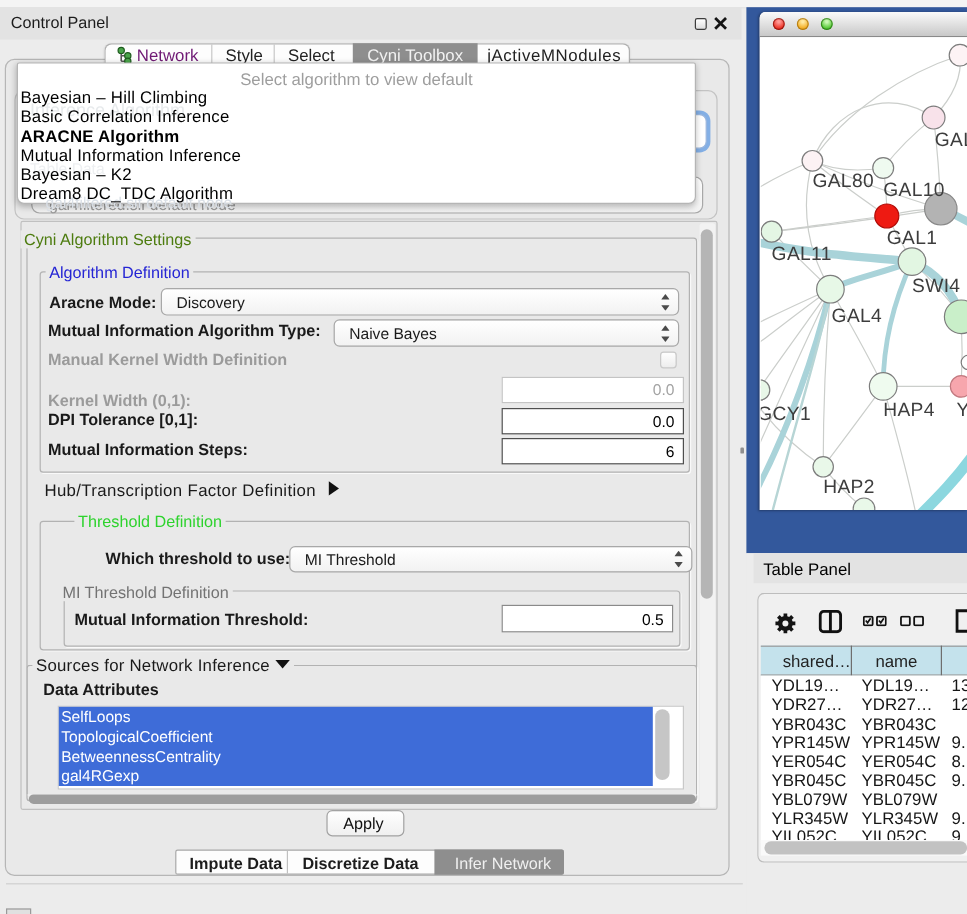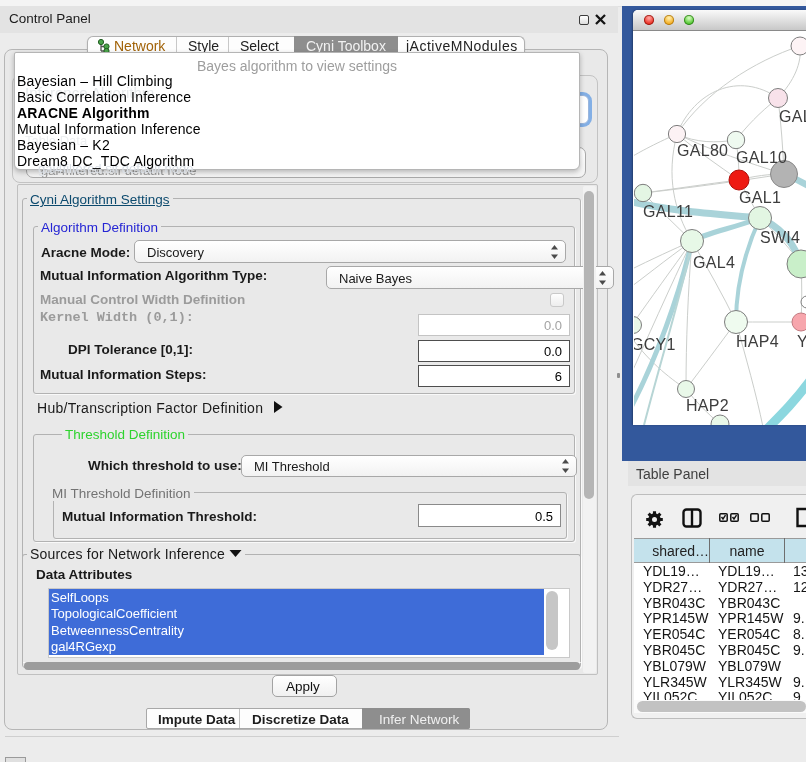--- a/index.html
+++ b/index.html
@@ -33,65 +33,65 @@
 <div class="abs" style="left:4px;top:49px;width:604px;height:681px;border:1px solid #b6b6b6;border-radius:8px;background:#e9e9e9;box-sizing:border-box;"></div>
 
 <div class="abs" style="left:87px;top:36px;width:438px;height:21px;background:#fdfdfd;border:1px solid #b0b0b0;border-bottom:none;border-radius:6px 6px 0 0;box-sizing:border-box;box-shadow:0 1px 2px rgba(0,0,0,0.12);"></div>
 <div class="abs" style="left:294px;top:36px;width:104px;height:21px;background:#8e8e8e;"></div>
 <svg class="abs" style="left:96px;top:38px;" width="16" height="17" viewBox="0 0 16 17">
  <path d="M5 4.5 V13 M5 8.5 H10 M5 13 H10" stroke="#555" stroke-width="1.3" fill="none"></path>
  <circle cx="5" cy="4" r="2.6" fill="#4aa44a" stroke="#1e5c1e"></circle>
  <circle cx="10.5" cy="8.5" r="2.6" fill="#4aa44a" stroke="#1e5c1e"></circle>
  <circle cx="10.5" cy="13" r="2.6" fill="#4aa44a" stroke="#1e5c1e"></circle>
 </svg>
-<div class="abs" style="left:114px;top:38px;font-size:14px;color:#a16207;">Network</div>
+<div class="abs" style="left:114px;top:38px;font-size:14px;color:#701a75;">Network</div>
 <div class="abs" style="left:176px;top:37px;width:1px;height:19px;background:#c8c8c8;"></div>
 <div class="abs" style="left:188px;top:38px;font-size:14px;color:#222;">Style</div>
 <div class="abs" style="left:228px;top:37px;width:1px;height:19px;background:#c8c8c8;"></div>
 <div class="abs" style="left:240px;top:38px;font-size:14px;color:#222;">Select</div>
 <div class="abs" style="left:306px;top:38px;font-size:14px;color:#f2f2f2;">Cyni Toolbox</div>
 <div class="abs" style="left:406px;top:38px;font-size:14px;letter-spacing:.5px;color:#222;">jActiveMNodules</div>
 
 <div class="abs" style="left:12px;top:75px;width:586px;height:108px;border:1px solid #c3c3c3;border-radius:8px;box-sizing:border-box;"></div>
 <div class="abs" style="left:20px;top:95px;width:569px;height:29px;background:#fff;border:1px solid #9ab6dd;border-radius:6px;box-sizing:border-box;box-shadow:0 0 0 3px rgba(96,155,227,0.75);"></div>
 <div class="combo" style="left:26px;top:147px;width:560px;height:31px;border-radius:7px;">
   <span style="position:absolute;left:14px;top:15px;font-size:13px;color:#9a9a9a;">gal4filtered.sif default node</span>
 </div>
 
 <div class="abs" style="left:17px;top:184px;width:581px;height:491px;border:1px solid #c0c0c0;border-radius:2px;background:#e9e9e9;box-sizing:border-box;"></div>
 
 <div class="grp" style="left:22px;top:198px;width:557px;height:468px;"></div>
-<div class="gtitle" style="left:27px;top:192px;color:#0c4a6e;text-decoration:underline;">Cyni Algorithm Settings</div>
+<div class="gtitle" style="left:17px;top:192px;color:#4d7c0f;">Cyni Algorithm Settings</div>
 
 <div class="grp" style="left:33px;top:226px;width:540px;height:166px;"></div>
 <div class="gtitle" style="left:38px;top:220px;color:#2525d4;">Algorithm Definition</div>
 
 <div class="abs lbl bold" style="left:41px;top:245px;">Aracne Mode:</div>
 <div class="combo" style="left:134px;top:240px;width:432px;height:23px;">
   <span class="ct">Discovery</span>
   <svg class="spin" viewBox="0 0 7 14">
       <path d="M3.5 0 L7 4.6 H0 Z" fill="#4a4a4a"></path>
       <path d="M3.5 14 L7 9.4 H0 Z" fill="#4a4a4a"></path>
     </svg>
 </div>
 <div class="abs lbl bold" style="left:40px;top:268px;">Mutual Information Algorithm Type:</div>
-<div class="combo" style="left:278px;top:266px;width:288px;height:23px;margin-left:48px;">
+<div class="combo" style="left:278px;top:266px;width:288px;height:23px;">
   <span class="ct">Naive Bayes</span>
   <svg class="spin" viewBox="0 0 7 14">
       <path d="M3.5 0 L7 4.6 H0 Z" fill="#4a4a4a"></path>
       <path d="M3.5 14 L7 9.4 H0 Z" fill="#4a4a4a"></path>
     </svg>
 </div>
-<div class="abs lbl bold gray" style="left:40px;top:292px;">Manual Control Width Definition</div>
+<div class="abs lbl bold gray" style="left:40px;top:292px;">Manual Kernel Width Definition</div>
 <div class="abs" style="left:550px;top:293px;width:14px;height:14px;border:1px solid #c9c9c9;border-radius:3px;background:linear-gradient(#fefefe,#ededed);box-sizing:border-box;"></div>
-<div class="abs lbl bold gray" style="left:40px;top:310px;font-family:Liberation Mono, monospace;">Kernel Width (0,1):</div>
+<div class="abs lbl bold gray" style="left:40px;top:326px;">Kernel Width (0,1):</div>
 <div class="inp" style="left:418px;top:314px;width:152px;height:22px;border:1px solid #c4c4c4;">
     <span style="color:#a3a3a3;">0.0</span>
   </div>
-<div class="abs lbl bold" style="left:40px;top:342px;margin-left:28px;">DPI Tolerance [0,1]:</div>
+<div class="abs lbl bold" style="left:40px;top:342px;">DPI Tolerance [0,1]:</div>
 <div class="inp" style="left:418px;top:340px;width:152px;height:22px;border:1px solid #4e4e4e;">
     <span style="color:#000;">0.0</span>
   </div>
 <div class="abs lbl bold" style="left:40px;top:367px;">Mutual Information Steps:</div>
 <div class="inp" style="left:418px;top:365px;width:152px;height:22px;border:1px solid #4e4e4e;">
     <span style="color:#000;">6</span>
   </div>
 
 <div class="abs lbl" style="left:37px;top:400px;font-size:14px;letter-spacing:.3px;">Hub/Transcription Factor Definition</div>
 <svg class="abs" style="left:272px;top:400px;" width="12" height="14" viewBox="0 0 12 14">
@@ -142,21 +142,21 @@
 <div class="abs lbl bold" style="left:252px;top:712px;color:#1d1d1d;">Discretize Data</div>
 <div class="abs lbl" style="left:379px;top:712px;color:#f0f0f0;text-align:center;">Infer Network</div>
 
 <div class="abs" style="left:5px;top:736px;width:614px;height:1px;background:#cfcfcf;"></div>
 <div class="abs" style="left:5px;top:757px;width:19px;height:5px;border:1px solid #9a9a9a;background:#e0e0e0;"></div>
 
 <div class="abs" style="left:14px;top:52px;width:566px;height:118px;background:#fff;border:1px solid #b5b5b5;border-radius:2px 2px 6px 6px;box-sizing:border-box;box-shadow:0 2px 5px rgba(0,0,0,0.25);"></div>
 <div class="abs" style="left:25px;top:84px;font-size:15px;color:#e7eaec;">Inference Algorithm</div>
 <div class="abs" style="left:25px;top:133px;font-size:13px;color:#edeff1;">Table Data</div>
 <div class="abs" style="left:38px;top:161px;font-size:13px;color:#d9dfe6;">gal4filtered.sif default node</div>
-<div class="abs" style="left:14px;top:58px;width:566px;text-align:center;font-size:14px;color:#9e9e9e;">Bayes algorithm to view settings</div>
+<div class="abs" style="left:14px;top:58px;width:566px;text-align:center;font-size:14px;color:#9e9e9e;">Select algorithm to view default</div>
 <div class="abs" style="left:17px;top:73px;font-size:14px;letter-spacing:.2px;color:#000;line-height:16px;">Bayesian – Hill Climbing<br>Basic Correlation Inference<br><b>ARACNE Algorithm</b><br>Mutual Information Inference<br>Bayesian – K2<br>Dream8 DC_TDC Algorithm</div>
 
 <div class="abs" style="left:622px;top:6px;width:184px;height:455px;background:#33589c;"></div>
 
 <div class="abs" style="left:633px;top:10px;width:173px;height:415px;background:#fff;border-radius:5px 0 0 0;box-shadow:-1px 0 2px rgba(0,0,0,0.3);"></div>
 <div class="abs" style="left:633px;top:10px;width:173px;height:21px;background:linear-gradient(#fafafa,#c8c8c8);border-bottom:1px solid #8a8a8a;border-radius:5px 0 0 0;box-sizing:border-box;"></div>
 <div class="abs" style="left:644px;top:15px;width:10px;height:10px;border-radius:50%;background:radial-gradient(circle at 50% 30%,#ff9a96 10%,#ee3b2f 60%,#c41408);box-shadow:inset 0 0 0 1px rgba(120,10,5,0.65);"></div>
 <div class="abs" style="left:664px;top:15px;width:10px;height:10px;border-radius:50%;background:radial-gradient(circle at 50% 30%,#ffe9a0 10%,#f5b32e 60%,#d88d0a);box-shadow:inset 0 0 0 1px rgba(150,100,5,0.65);"></div>
 <div class="abs" style="left:684px;top:15px;width:10px;height:10px;border-radius:50%;background:radial-gradient(circle at 50% 30%,#c9f7b2 10%,#5ecc3e 60%,#2f9a1a);box-shadow:inset 0 0 0 1px rgba(30,105,10,0.65);"></div>
 
@@ -230,21 +230,21 @@
   <text x="59" y="237">GAL4</text>
   <text x="-3" y="319">GCY1</text>
   <text x="102" y="316">HAP4</text>
   <text x="163" y="316">Y</text>
   <text x="52" y="380">HAP2</text>
  </g>
 </svg>
 
 <div class="abs" style="left:622px;top:461px;width:184px;height:301px;background:#ececec;"></div>
 <div class="abs" style="left:628px;top:461px;width:178px;height:25px;background:#e3e3e3;"></div>
-<div class="abs" style="left:636px;top:466px;font-size:14px;color:#404040;text-align:right;">Table Panel</div>
+<div class="abs" style="left:636px;top:466px;font-size:14px;color:#000000;text-align:right;">Table Panel</div>
 <div class="abs" style="left:631px;top:494px;width:175px;height:225px;background:#f0f0f0;border:1px solid #bdbdbd;border-radius:6px 0 0 6px;border-right:none;box-sizing:border-box;"></div>
 
 <svg class="abs" style="left:645px;top:510px;" width="19" height="19" viewBox="0 0 19 19">
  <g fill="#141414">
       <circle cx="9.5" cy="9.5" r="6.2"></circle>
  <g stroke="#141414" stroke-width="3.1">
   <path d="M9.5 1.2 V6 M9.5 13 V17.8 M1.2 9.5 H6 M13 9.5 H17.8 M3.6 3.6 L7 7 M12 12 L15.4 15.4 M15.4 3.6 L12 7 M7 12 L3.6 15.4"></path>
  </g>
       <circle cx="9.5" cy="9.5" r="2.5" fill="#f0f0f0"></circle>
     </g>

